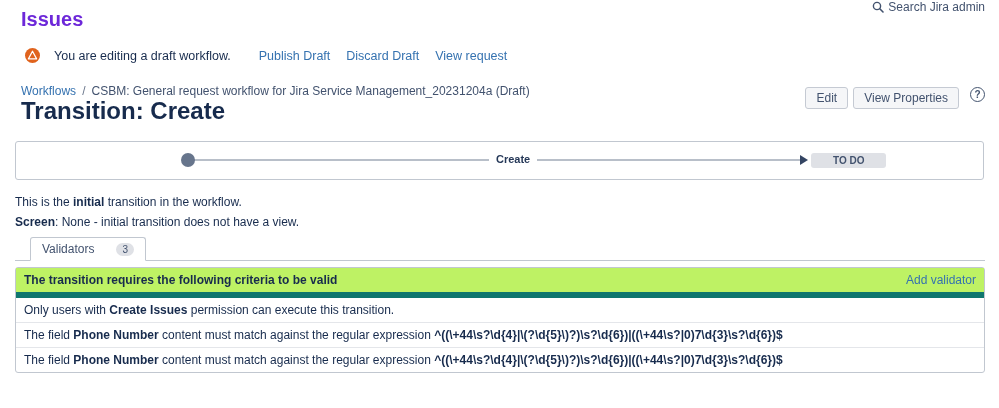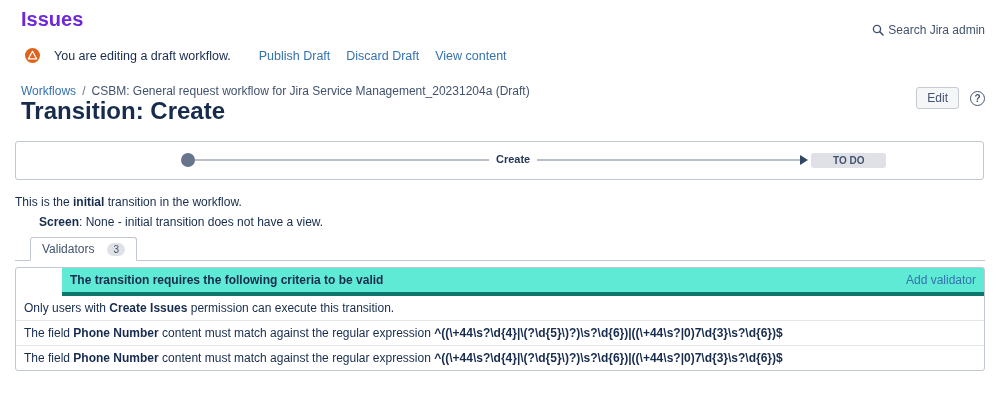--- a/index.html
+++ b/index.html
@@ -2,36 +2,36 @@
 <html><head>
 <meta charset="utf-8">
 <style>
   * { margin:0; padding:0; box-sizing:border-box; }
   html,body { width:999px; height:408px; background:#fff; overflow:hidden;
     font-family:"Liberation Sans", sans-serif; color:#172b4d; }
   .abs { position:absolute; }
 
   
   .page-title { top:8px; left:21px; font-size:20px; font-weight:700; color:#6d28d9; }
-  .search { top:23px; right:14px; display:flex; align-items:center; gap:4px;
+  .search { top:0; right:14px; display:flex; align-items:center; gap:4px;
     font-size:12px; color:#42526e; cursor:pointer; }
   .search svg { display:block; }
 
   
   .banner { top:48px; left:25px; display:flex; align-items:center; font-size:12.5px; }
   .warn-icon { width:15px; height:15px; margin-right:14px; display:block; }
   .banner .msg { color:#172b4d; margin-right:28px; }
   a.lnk { color:#3572b0; text-decoration:none; cursor:pointer; }
   .banner a.lnk { margin-right:16px; }
 
   
   .breadcrumb { top:84px; left:21px; font-size:12px; color:#42526e; }
   .breadcrumb .sep { margin:0 6px; color:#6b778c; }
   .trans-title { top:97px; left:21px; font-size:24px; font-weight:700; color:#172b4d; }
-  .actions { top:87px; right:14px; display:flex; align-items:center; gap:5px; }
+  .actions { top:87px; right:14px; display:flex; gap:5px; }
   .btn { font-size:12px; color:#42526e; background:#f5f6f8; border:1px solid #c5cad3;
     border-radius:3px; padding:3px 10px; cursor:pointer; font-family:inherit; }
   .help { width:15px; height:15px; border:1px solid #44546f; border-radius:50%;
     font-size:10px; font-weight:700; color:#44546f; display:flex; align-items:center;
     justify-content:center; margin-left:6px; cursor:pointer; }
 
   
   .diagram { top:141px; left:15px; width:969px; height:39px;
     border:1px solid #c1c7d0; border-radius:3px; background:#fff; }
   .node-circle { position:absolute; left:165px; top:11px; width:14px; height:14px;
@@ -41,38 +41,38 @@
   .t-label { position:absolute; left:473px; top:11px; background:#fff; padding:0 7px;
     font-size:11px; font-weight:700; color:#253858; }
   .t-arrow { position:absolute; left:784px; top:13px; width:0; height:0;
     border-top:5px solid transparent; border-bottom:5px solid transparent;
     border-left:8px solid #344563; }
   .lozenge { position:absolute; left:795px; top:11px; background:#dfe1e6;
     color:#42526e; font-size:10px; font-weight:700; padding:2px 22px; border-radius:3px; }
 
   
   .note1 { top:195px; left:15px; font-size:12px; }
-  .note2 { top:215px; left:15px; font-size:12px;margin-left:24px; }
+  .note2 { top:215px; left:15px; font-size:12px; }
   b { font-weight:700; }
 
   
   .tabs { top:237px; left:15px; width:970px; display:flex; align-items:flex-end;
     border-bottom:1px solid #c1c7d0; padding-left:15px; }
-  .tab { display:inline-flex; align-items:center; gap:13px; font-size:12px; color:#42526e;
+  .tab { display:inline-flex; align-items:center; gap:22px; font-size:12px; color:#42526e;
     background:#f4f5f7; border:1px solid #c1c7d0; border-radius:3px 3px 0 0;
     padding:4px 11px; margin-bottom:-1px; margin-right:6px; cursor:pointer; }
   .tab.active { background:#fff; border-bottom:1px solid #fff; }
   .count { background:#dfe1e6; color:#42526e; font-size:10px; border-radius:8px;
     padding:1px 6px; }
 
   
   .vtable { top:267px; left:15px; width:970px; border:1px solid #c1c7d0;
     border-radius:3px; background:#fff; font-size:12px; }
   .vhead { display:flex; justify-content:space-between; align-items:center;
-    background:#5eead4; padding:5px 8px; border-bottom:4px solid #0f766e;margin-left:46px; }
+    background:#bef264; padding:5px 8px; border-bottom:6px solid #0f766e; }
   .vhead .htxt { font-weight:700; color:#172b4d; }
   .vrow { padding:5px 8px; border-bottom:1px solid #e4e6ea; color:#172b4d; }
   .vrow:last-child { border-bottom:none; }
   .rx { font-weight:700; color:#172b4d; }
 </style>
 </head>
 <body>
 
 <h1 class="abs page-title">Issues</h1>
 
@@ -85,31 +85,32 @@
 </div>
 
 <div class="abs banner">
   <svg class="warn-icon" viewBox="0 0 16 16">
     <circle cx="8" cy="8" r="8" fill="#e0631d"></circle>
     <path d="M8 3.4 L12.4 11.6 L3.6 11.6 Z" fill="none" stroke="#ffffff" stroke-width="1.3" stroke-linejoin="round"></path>
   </svg>
   <span class="msg">You are editing a draft workflow.</span>
   <a class="lnk">Publish Draft</a>
   <a class="lnk">Discard Draft</a>
-  <a class="lnk">View content</a>
+  <a class="lnk">View request</a>
 </div>
 
 <div class="abs breadcrumb">
   <a class="lnk">Workflows</a><span class="sep">/</span><span>CSBM: General request workflow for Jira Service Management_20231204a (Draft)</span>
 </div>
 
 <h2 class="abs trans-title">Transition: Create</h2>
 
 <div class="abs actions">
   <button class="btn">Edit</button>
+  <button class="btn">View Properties</button>
   <span class="help">?</span>
 </div>
 
 <div class="abs diagram">
   <div class="t-line"></div>
   <div class="node-circle"></div>
   <span class="t-label">Create</span>
   <div class="t-arrow"></div>
   <span class="lozenge">TO DO</span>
 </div>

